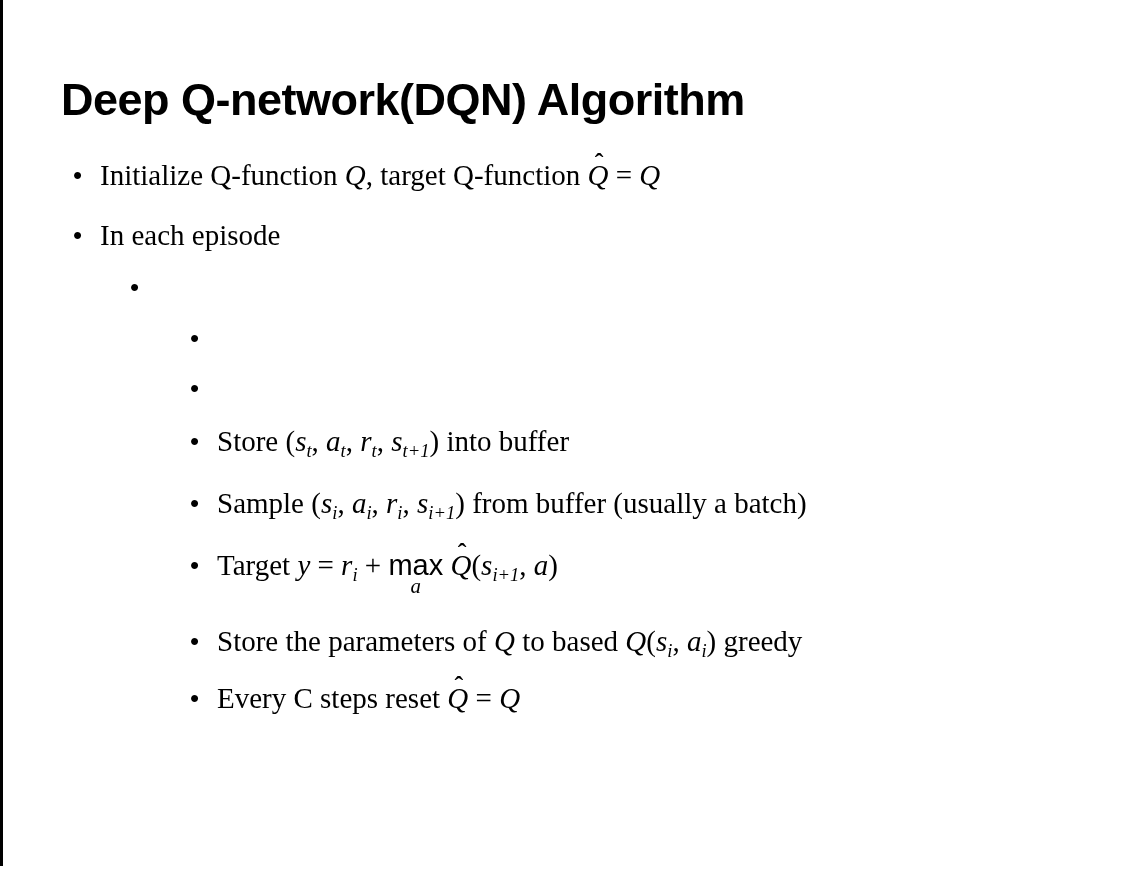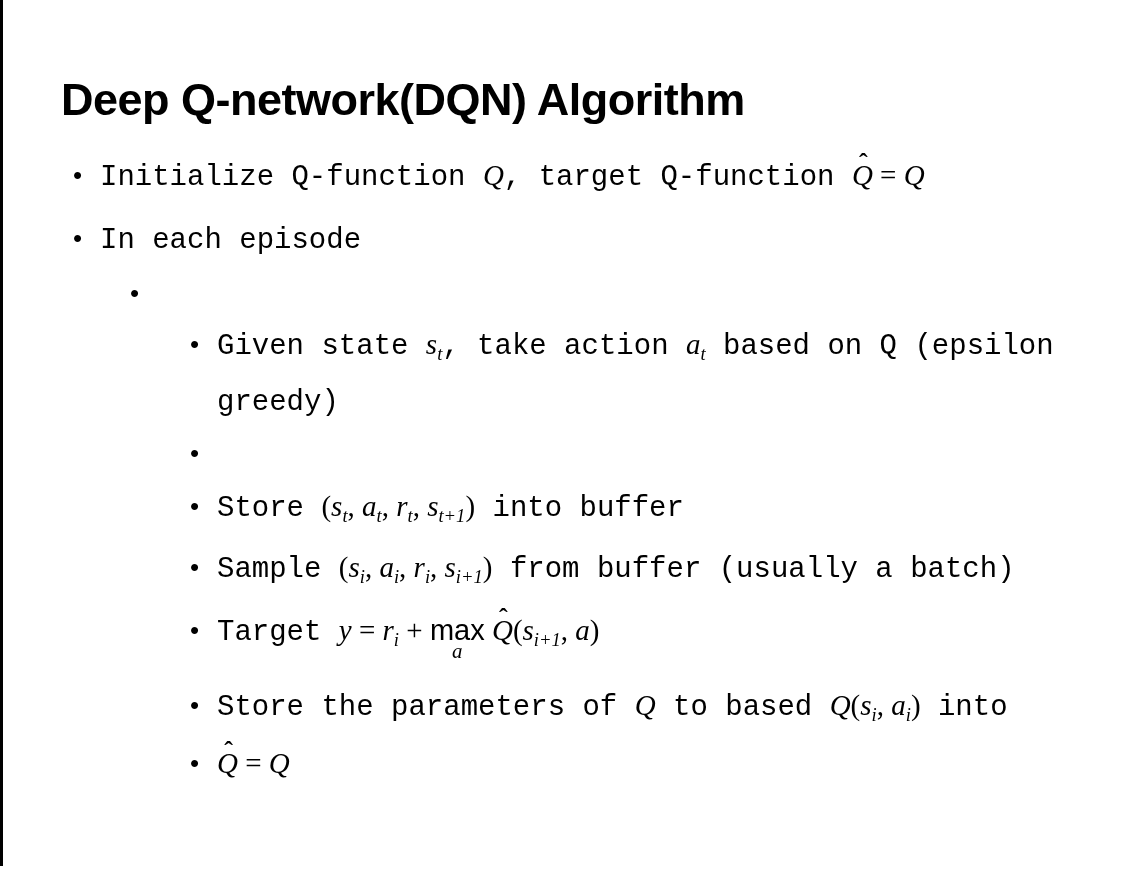--- a/index.html
+++ b/index.html
@@ -31,21 +31,21 @@
   #bullet-list > .li:nth-child(6){margin-top:7px;}
   #bullet-list > .li:nth-child(7){margin-top:6px;}
   #bullet-list > .li:nth-child(8){margin-top:7px;}
   #bullet-list > .li:nth-child(9){margin-top:20px;}
   #bullet-list > .li:nth-child(10){margin-top:2px;}
   
   .v{font-family:"Liberation Serif","DejaVu Serif",serif;font-style:italic;}
   .o{font-family:"Liberation Serif","DejaVu Serif",serif;}
   .sub{font-family:"Liberation Serif","DejaVu Serif",serif;font-style:italic;
        font-size:0.64em;vertical-align:-0.3em;letter-spacing:0;}
-  .t{font-family:Liberation Mono, monospace;}
+  .t{font-family:Liberation Serif, serif;}
   .hq{position:relative;display:inline-block;}
   .hq .h{position:absolute;left:55%;top:-0.46em;transform:translateX(-50%);
          font-family:"Liberation Serif","DejaVu Serif",serif;font-size:0.9em;font-weight:bold;}
   .mx{position:relative;display:inline-block;}
   .mxt{font-family:Liberation Sans, sans-serif;}
   .mxa{position:absolute;left:50%;top:1.02em;transform:translateX(-50%);
        font-family:"Liberation Serif","DejaVu Serif",serif;font-style:italic;font-size:0.72em;}
 </style>
 </head>
 <body>
@@ -65,24 +65,20 @@
       <span class="b">•</span>
       <div class="ct">
         <div class="line"><span class="t">In each episode</span></div>
       </div>
     </div>
     <div class="li l2">
       <span class="b">•</span>
     </div>
     <div class="li l3">
       <span class="b">•</span>
-      <div class="ct">
-        <div class="line"><span class="t">Given state </span><span class="v">s</span><span class="sub">t</span><span class="t">, take action </span><span class="v">a</span><span class="sub">t</span><span class="t"> based on Q (epsilon</span></div>
-        <div class="line"><span class="t">greedy)</span></div>
-      </div>
     </div>
     <div class="li l3">
       <span class="b">•</span>
     </div>
     <div class="li l3">
       <span class="b">•</span>
       <div class="ct">
         <div class="line"><span class="t">Store </span><span class="o">(</span><span class="v">s</span><span class="sub">t</span><span class="o">, </span><span class="v">a</span><span class="sub">t</span><span class="o">, </span><span class="v">r</span><span class="sub">t</span><span class="o">, </span><span class="v">s</span><span class="sub">t+1</span><span class="o">)</span><span class="t"> into buffer</span></div>
       </div>
     </div>
@@ -94,22 +90,22 @@
     </div>
     <div class="li l3">
       <span class="b">•</span>
       <div class="ct">
         <div class="line"><span class="t">Target </span><span class="v">y</span><span class="o"> = </span><span class="v">r</span><span class="sub">i</span><span class="o"> + </span><span class="mx"><span class="mxt">max</span><span class="mxa">a</span></span><span class="o"> </span><span class="hq"><span class="h">ˆ</span><span class="v">Q</span></span><span class="o">(</span><span class="v">s</span><span class="sub">i+1</span><span class="o">, </span><span class="v">a</span><span class="o">)</span></div>
       </div>
     </div>
     <div class="li l3">
       <span class="b">•</span>
       <div class="ct">
-        <div class="line"><span class="t">Store the parameters of </span><span class="v">Q</span><span class="t"> to based </span><span class="v">Q</span><span class="o">(</span><span class="v">s</span><span class="sub">i</span><span class="o">, </span><span class="v">a</span><span class="sub">i</span><span class="o">)</span><span class="t"> into</span></div>
+        <div class="line"><span class="t">Store the parameters of </span><span class="v">Q</span><span class="t"> to based </span><span class="v">Q</span><span class="o">(</span><span class="v">s</span><span class="sub">i</span><span class="o">, </span><span class="v">a</span><span class="sub">i</span><span class="o">)</span><span class="t"> greedy</span></div>
       </div>
     </div>
     <div class="li l3">
       <span class="b">•</span>
       <div class="ct">
-        <div class="line"><span class="hq"><span class="h">ˆ</span><span class="v">Q</span></span><span class="o"> = </span><span class="v">Q</span></div>
+        <div class="line"><span class="t">Every C steps reset </span><span class="hq"><span class="h">ˆ</span><span class="v">Q</span></span><span class="o"> = </span><span class="v">Q</span></div>
       </div>
     </div>
   </div>
 
 </body></html>

